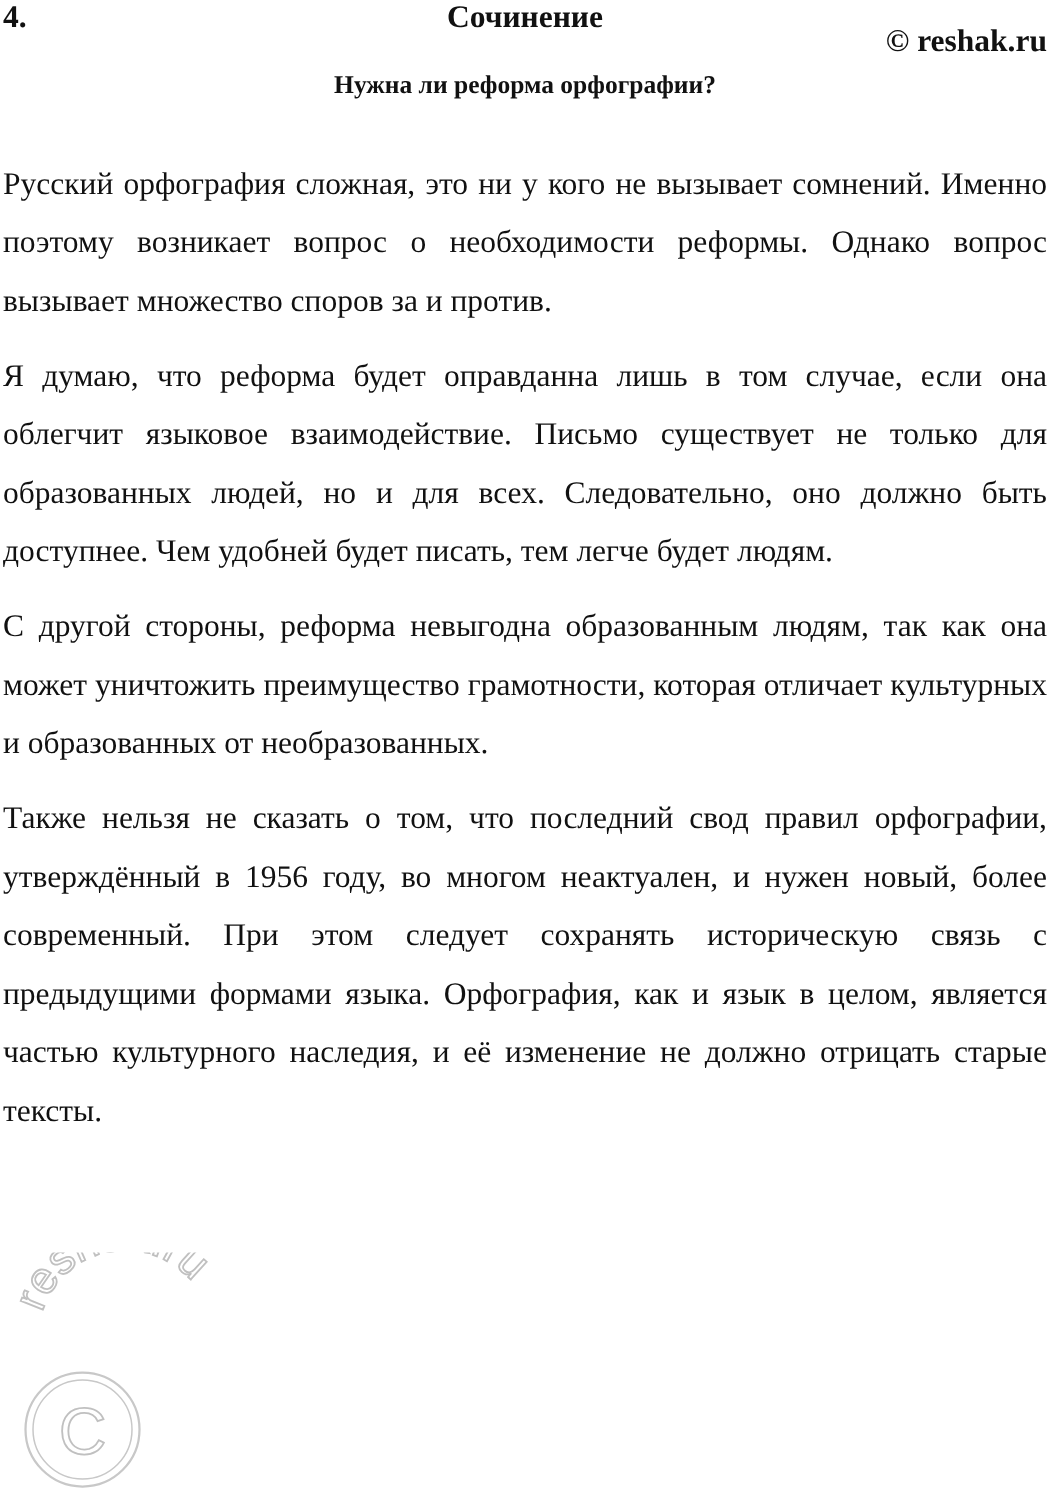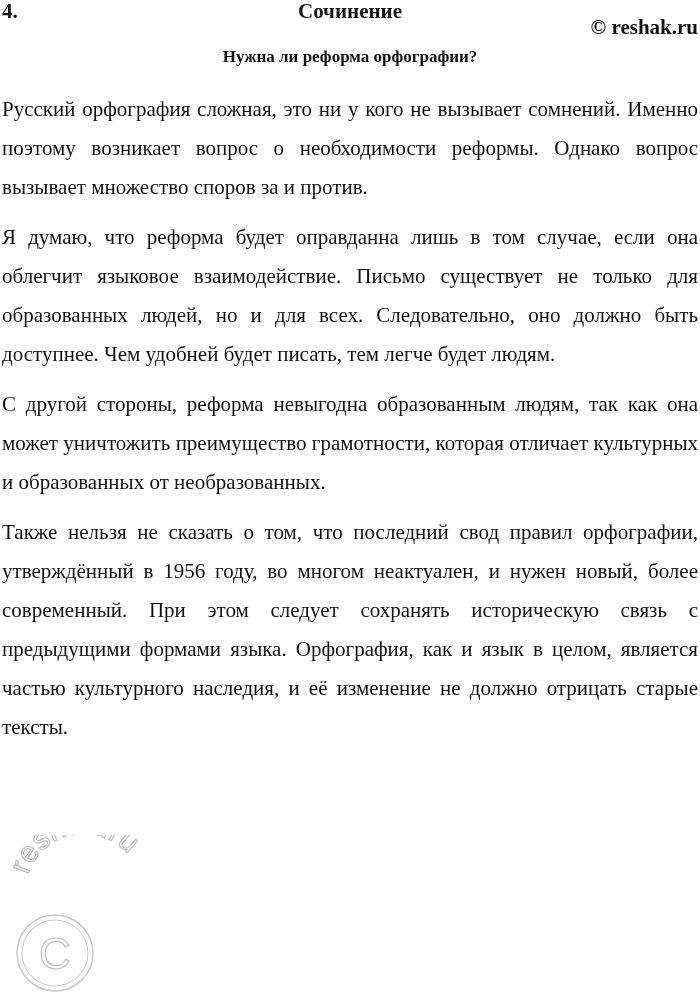--- a/index.html
+++ b/index.html
@@ -43,21 +43,21 @@
       top: 90px;
       left: 2px;
       width: 696px;
     }
     .para {
       margin: 0 0 11px 0;
       font-size: 21px;
       line-height: 39px;
       text-align: justify;
     }
-    .para.p1 { margin-top: 0; }
+    .para.p1 { margin-top: 13px; }
     .watermark {
       position: absolute;
       left: 10px;
       top: 835px;
       width: 150px;
       height: 160px;
       pointer-events: none;
     }
   </style>
 </head>

